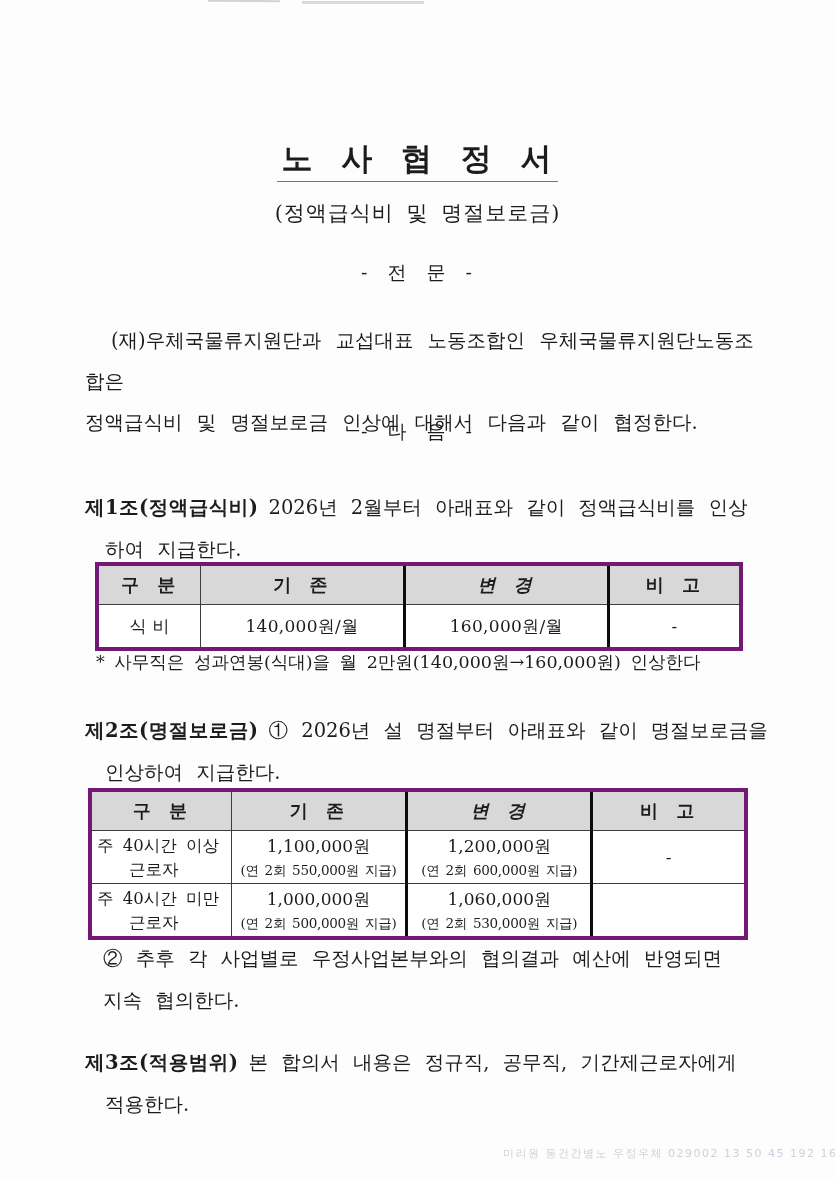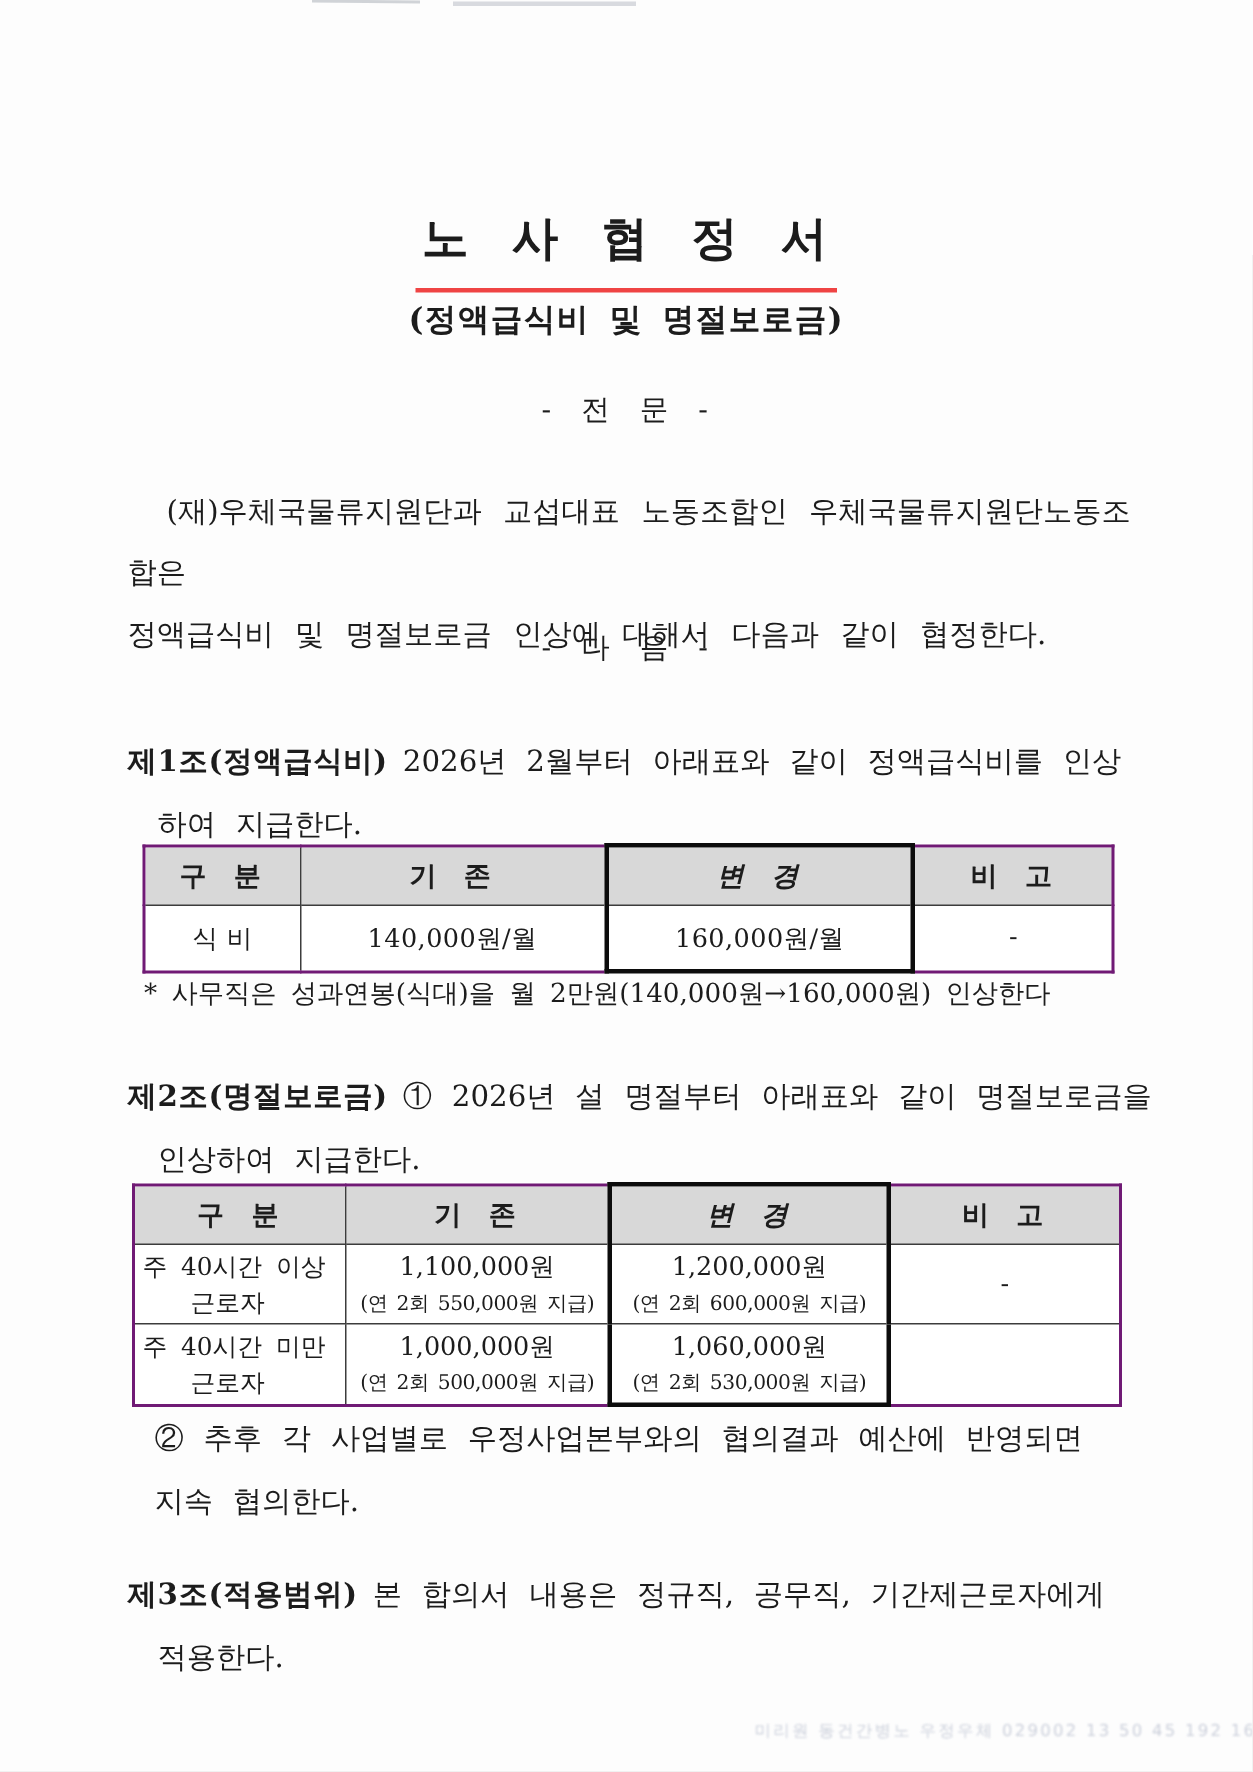--- a/index.html
+++ b/index.html
@@ -6,38 +6,38 @@
   .page {
     position:relative; width:835px; height:1181px; margin:0 auto;
     background:#fdfdfd; overflow:hidden;
     font-family:"DejaVu Serif","Liberation Serif",serif;
     color:#1c1c1c;
   }
   .abs { position:absolute; }
   .center { left:0; width:835px; text-align:center; }
 
   .doc-title { top:138px; font-size:31px; font-weight:bold; letter-spacing:2px; word-spacing:14px; }
-  .doc-title .underline { border-bottom:3px solid #ef4444; padding:0 4px 15px 4px; }
-  .doc-subtitle { top:199px; font-size:21px; font-weight:bold; letter-spacing:1px; word-spacing:5px; }
+  .doc-title .underline { border-bottom:1px solid #ef4444; padding:0 4px 5px 4px; }
+  .doc-subtitle { top:199px; font-size:21px; font-weight:normal; letter-spacing:1px; word-spacing:5px; }
   .sec-heading { font-size:19px; letter-spacing:2px; word-spacing:10px; }
   .jeonmun { top:260px; }
   .daeum { top:419px; }
 
   .bodytext { font-size:19.5px; line-height:41px; word-spacing:8px; }
   .preamble { top:320px; left:85px; width:678px; }
   .preamble .l1 { text-indent:26px; }
 
   .artline { left:85px; width:684px; font-size:19.5px; line-height:41px; word-spacing:7px; white-space:nowrap; }
   .artline b { font-weight:bold; letter-spacing:0.5px; }
   .artline .rest { margin-left:10px; }
   .indent1 { padding-left:20px; }
   .indent2 { padding-left:18px; }
 
   table { border-collapse:collapse; table-layout:fixed; background:#fff; }
-  .doc-table { position:absolute; border:2px solid #701a75; }
+  .doc-table { position:absolute; border:4px solid #701a75; }
   .doc-table th, .doc-table td { border:1px solid #3c3c3c; text-align:center; vertical-align:middle; padding:0; overflow:hidden; }
   .doc-table th { background:#d8d8d8; font-weight:bold; font-size:18px; letter-spacing:3px; word-spacing:6px; height:38px; }
   .t1 { top:562px; left:95px; width:648px; }
   .t1 td { height:42px; font-size:17px; letter-spacing:0.3px;text-align:center; }
   .t2 { top:788px; left:88px; width:660px; }
   .t2 td { height:52px; font-size:17px; }
   .hl-l { border-left:3px solid #0c0c0c !important; }
   .hl-r { border-right:3px solid #0c0c0c !important; }
   .hl-t { border-top:3px solid #0c0c0c !important;font-style:italic; }
   .hl-b { border-bottom:3px solid #0c0c0c !important; }

